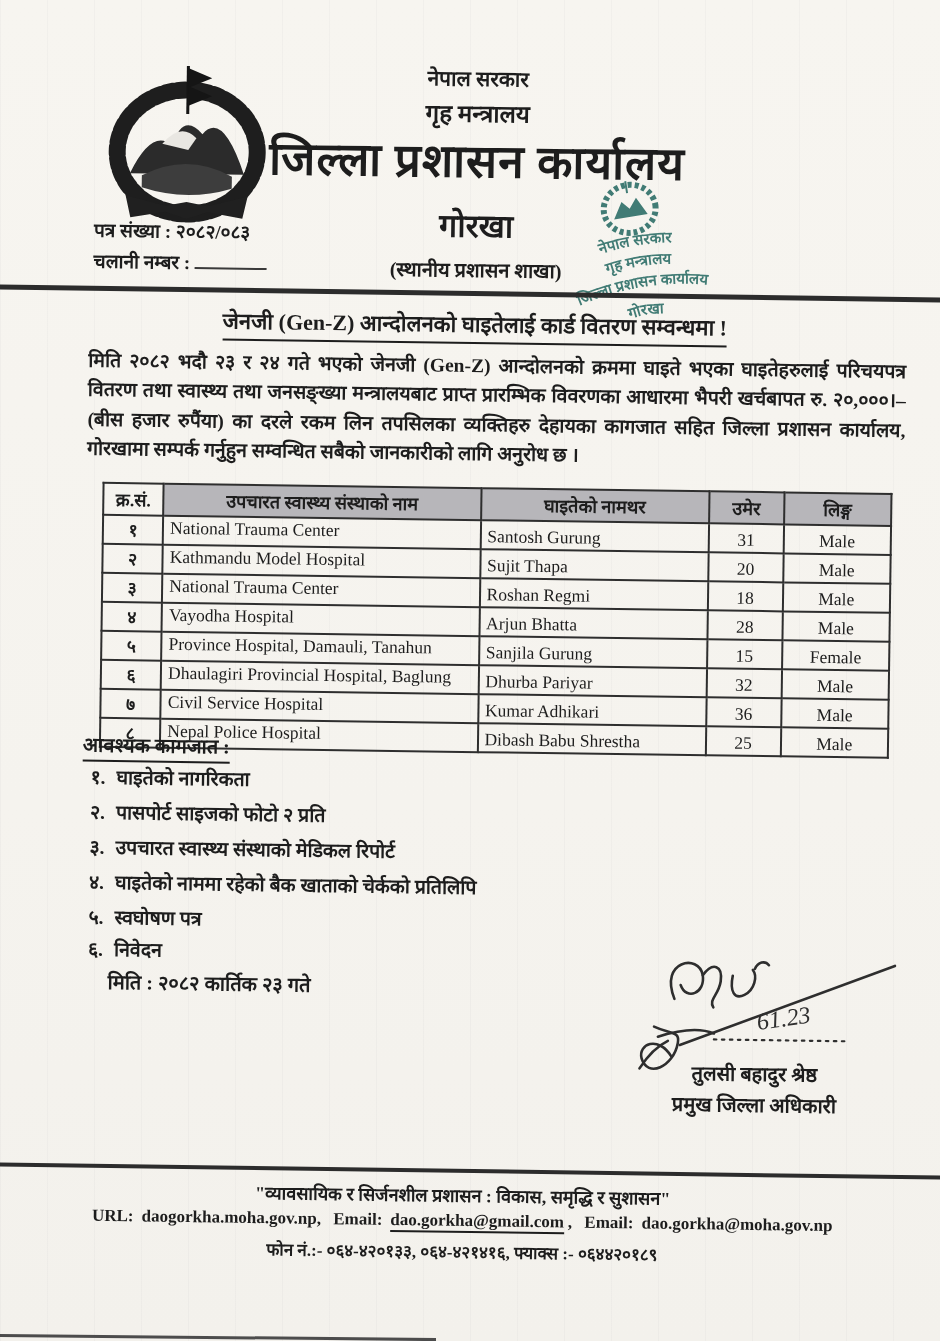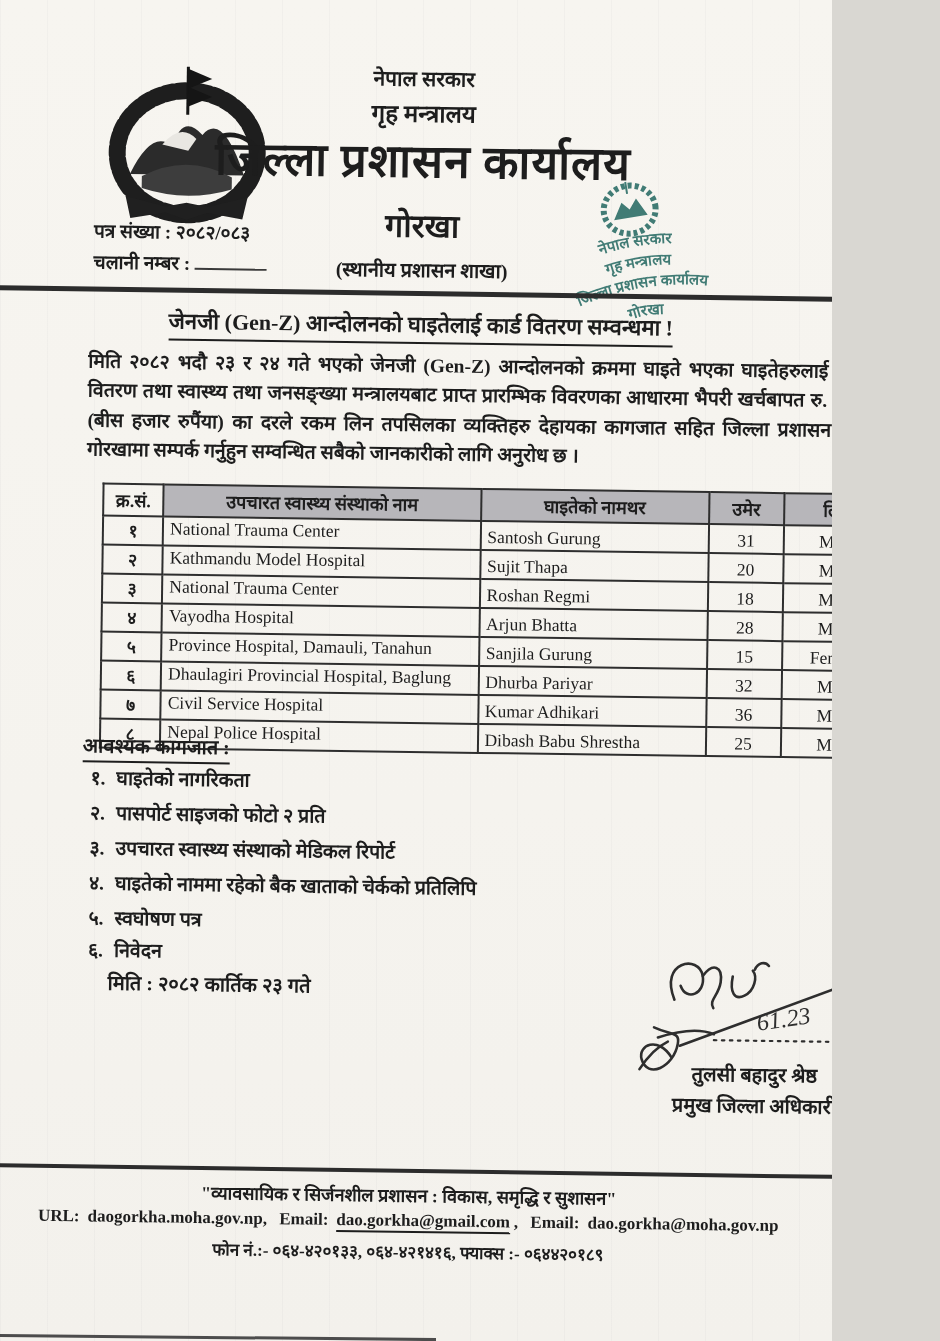--- a/index.html
+++ b/index.html
@@ -1,17 +1,17 @@
 <!DOCTYPE html>
 <html><head>
 <meta charset="utf-8">
 <style>
   html,body{margin:0;padding:0;background:#d9d7d2;}
   .page{
-    position:relative;width:832px;height:1341px;overflow:hidden;
+    position:relative;width:940px;height:1341px;overflow:hidden;
     background:
       repeating-linear-gradient(90deg, rgba(110,110,125,0.045) 0px, rgba(110,110,125,0.045) 1px, rgba(0,0,0,0) 1px, rgba(0,0,0,0) 47px),
       linear-gradient(180deg,#f7f5f0 0%,#f5f3ee 60%,#f3f1ec 100%);
     font-family:"Liberation Serif","DejaVu Serif",serif;
     color:#1d1d1d;
   }
   .scan{position:absolute;inset:0;transform:rotate(0.8deg);transform-origin:50% 50%;}
   .abs{position:absolute;}
   .center{left:0;right:0;text-align:center;}
   .hdr-small{font-size:21px;font-weight:700;}

